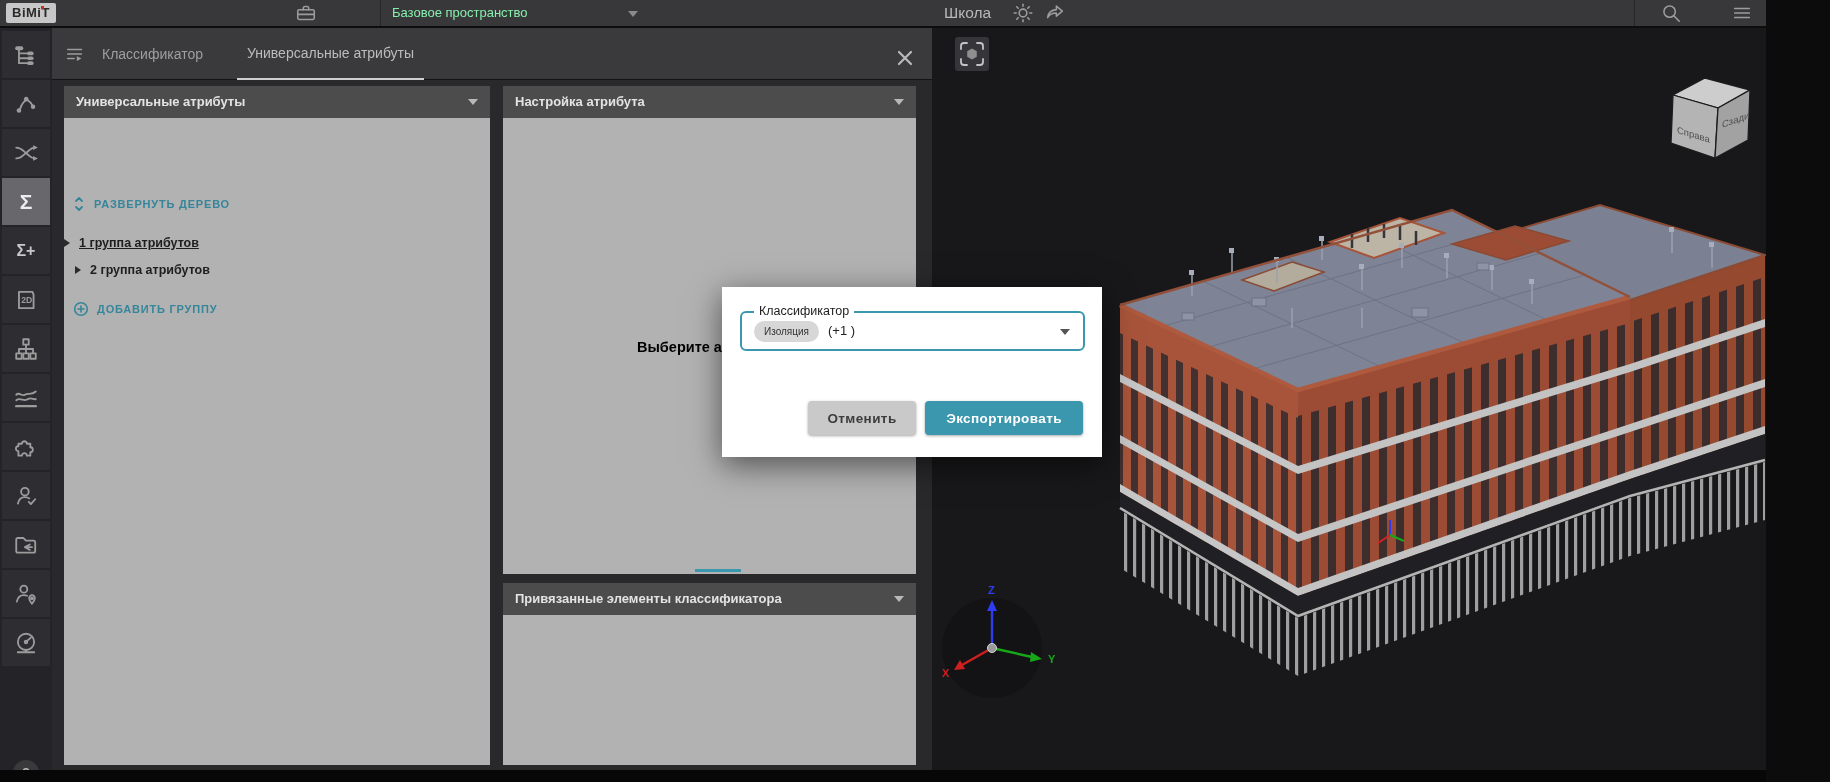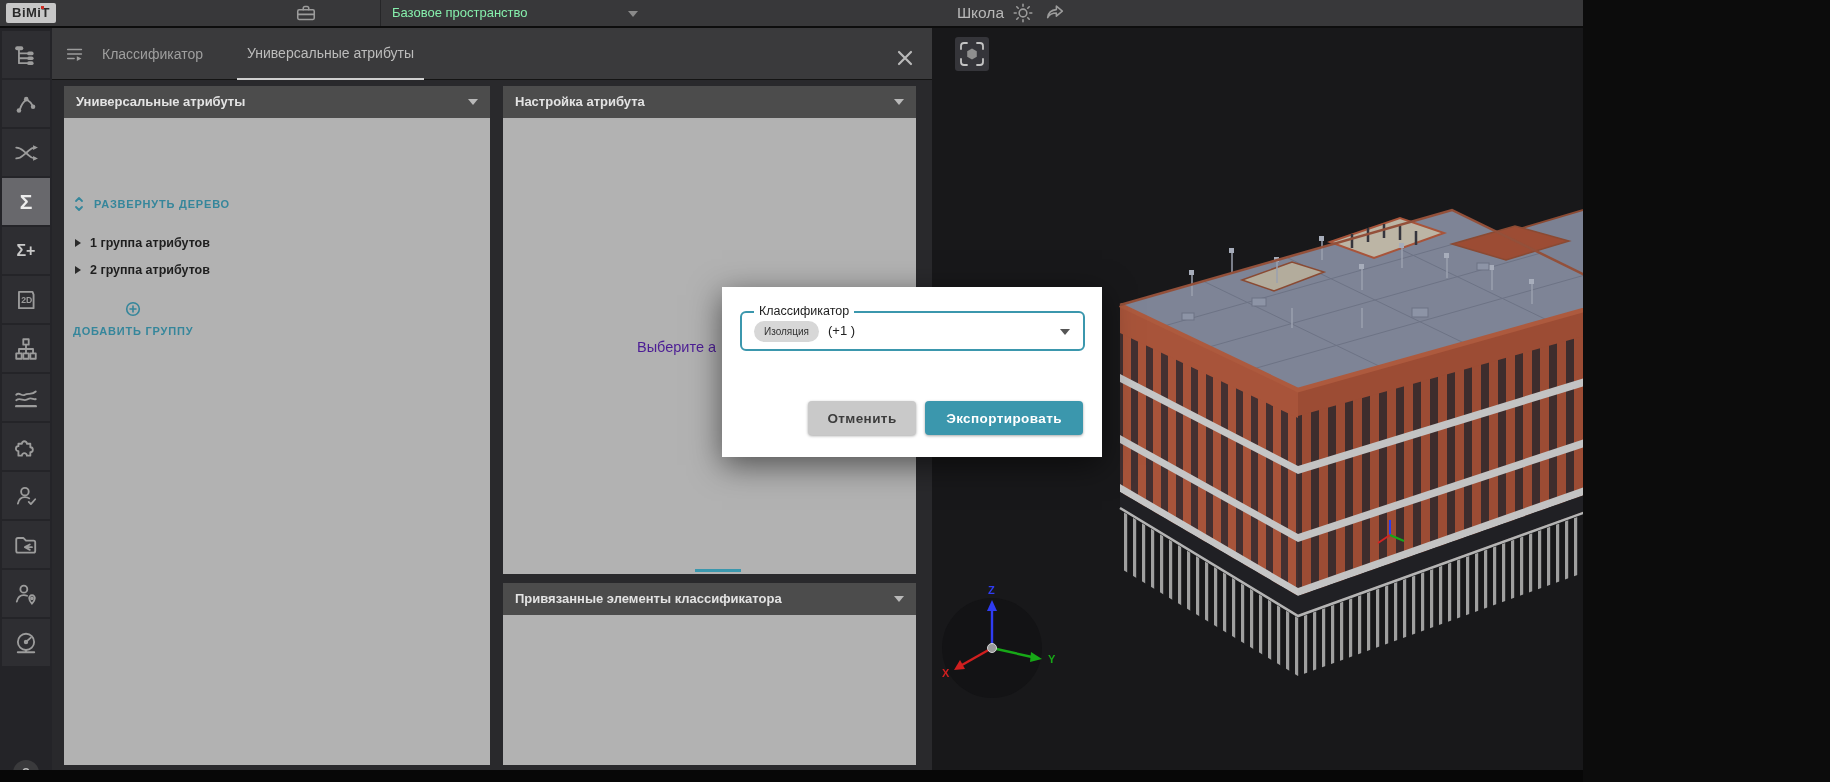--- a/index.html
+++ b/index.html
@@ -1,18 +1,18 @@
 <!DOCTYPE html>
 <html><head>
 <meta charset="utf-8">
 <style>
   * { margin:0; padding:0; box-sizing:border-box; }
   html,body { background:#0c0c0c; }
   body { font-family:"Liberation Sans", sans-serif; }
-  #stage { position:relative; width:1583px; height:782px; overflow:hidden; background:#1d1d1f; }
+  #stage { position:relative; width:1766px; height:782px; overflow:hidden; background:#1d1d1f; }
 
   
   #topbar { position:absolute; left:0; top:0; width:1830px; height:28px; background:#38383a; border-bottom:2px solid #0d0d0d; }
   .logo-box { position:absolute; left:6px; top:3px; height:20px; padding:0 6px; background:#c7c7c7; border-radius:2px;
               font-size:13px; font-weight:bold; letter-spacing:.5px; color:#2a2a2a; line-height:20px; }
   .logo-dot { position:absolute; top:3px; right:12px; width:3px; height:3px; background:#cf2b22; }
   .tb-icon { position:absolute; top:2px; width:22px; height:22px; }
   .tb-sep { position:absolute; top:0; width:1px; height:26px; background:#262628; }
   .tb-text { position:absolute; top:0; height:26px; line-height:26px; font-size:13px; color:#86efac; }
   .caret-down { width:0; height:0; border-left:5px solid transparent; border-right:5px solid transparent; border-top:6px solid #8a8a8a; }
@@ -52,21 +52,21 @@
   .select-value { position:absolute; left:12px; top:13px; font-size:15px; color:#36859c; }
   .select-caret { position:absolute; right:12px; top:20px; border-top-color:#4a8fa3; }
   .search-box { position:absolute; left:212px; top:22px; width:194px; height:48px; border:1.5px solid #6f6f6f; border-radius:4px;
                 background:transparent; padding:0 12px; font-size:13.5px; color:#333; font-family:"Liberation Sans",sans-serif; }
   .search-box::placeholder { color:#4a4a4a; opacity:1; }
 
   .teal-link { position:absolute; display:flex; align-items:center; gap:8px; color:#35869b; font-size:11px; font-weight:bold; letter-spacing:.8px; }
   .tree-row { position:absolute; display:flex; align-items:center; gap:9px; font-size:12.5px; font-weight:bold; color:#1e1e1e; }
   .tri-right { width:0; height:0; border-top:4.5px solid transparent; border-bottom:4.5px solid transparent; border-left:6px solid #2a2a2a; }
 
-  #empty-hint { position:absolute; left:134px; top:221px; font-size:14.5px; color:#4c1d95; }
+  #empty-hint { position:absolute; left:134px; top:221px; font-size:14.5px; color:#000000;font-weight:bold; }
   #mid-scroll { position:absolute; left:192px; bottom:2px; width:46px; height:3px; background:#3b97ad; }
 
   
   #viewport { position:absolute; left:932px; top:28px; width:854px; height:742px; background:#18181a; overflow:hidden; }
   #focus-btn { position:absolute; left:23px; top:9px; width:34px; height:34px; background:#35353a; border-radius:3px; }
   #building-svg { position:absolute; left:0; top:0; }
 
   
   #rightbar { position:absolute; left:1786px; top:28px; width:44px; height:742px; background:#2d2d31; border-left:2px solid #0d0d0d; }
   .rb-cell { position:absolute; left:2px; width:42px; height:46px; display:flex; align-items:center; justify-content:center; }
@@ -110,21 +110,21 @@
       <g class="st">
           <rect x="3" y="8.5" width="18" height="10.5" rx="1.5"></rect>
           <path d="M9 8.5 V6.8 A1.8 1.8 0 0 1 10.8 5 h2.4 A1.8 1.8 0 0 1 15 6.8 V8.5 M3 13.5 H21"></path>
         </g>
     </svg>
     <div class="tb-sep" style="left:380px"></div>
     <div class="tb-text" style="left:392px">
       <span>Базовое пространство</span>
     </div>
     <div class="caret-down" style="position:absolute;left:628px;top:11px;"></div>
-    <div class="tb-text" id="project-title" style="left:944px;width:60px;text-align:right;">Школа</div>
+    <div class="tb-text" id="project-title" style="left:944px;width:60px;text-align:left;">Школа</div>
     <svg class="tb-icon icon" style="left:1012px" viewBox="0 0 24 24">
       <g class="st" stroke-width="2">
           <circle cx="12" cy="12" r="4.2"></circle>
           <path d="M12 4.6 V2.4 M12 19.4 V21.6 M4.6 12 H2.4 M19.4 12 H21.6 M6.8 6.8 L5.2 5.2 M17.2 17.2 L18.8 18.8 M17.2 6.8 L18.8 5.2 M6.8 17.2 L5.2 18.8"></path>
         </g>
     </svg>
     <svg class="tb-icon icon" style="left:1044px" viewBox="0 0 24 24">
       <path class="st" d="M13.5 4.5 L20 10 L13.5 15.5 V12 C9 12 6 13.5 4 17 C4.6 11.8 8 8.7 13.5 8.3 Z"></path>
     </svg>
     <div class="tb-sep" style="left:1634px"></div>
@@ -279,29 +279,29 @@
         <span>Универсальные атрибуты</span>
         <span class="caret-down"></span>
       </div>
       <div class="panel-body">
         <div class="teal-link" style="left:8px; top:78px;">
           <svg class="icon" width="14" height="16" viewBox="0 0 14 16">
             <path d="M4 5 L7 2 L10 5 M4 11 L7 14 L10 11" stroke="#35869b" stroke-width="1.8" fill="none" stroke-linecap="round" stroke-linejoin="round"></path>
           </svg>
           <span>РАЗВЕРНУТЬ ДЕРЕВО</span>
         </div>
-        <div class="tree-row" style="left:11px; top:118px;">
+        <div class="tree-row" style="left:0; top:118px;text-decoration:underline;">
           <span class="tri-right"></span>
           <span>1 группа атрибутов</span>
         </div>
         <div class="tree-row" style="left:11px; top:145px;">
           <span class="tri-right"></span>
           <span>2 группа атрибутов</span>
         </div>
-        <div class="teal-link" style="left:9px; top:183px;flex-direction:column;">
+        <div class="teal-link" style="left:9px; top:183px;">
           <svg class="icon" width="16" height="16" viewBox="0 0 16 16">
             <circle cx="8" cy="8" r="6.3" stroke="#35869b" stroke-width="1.6" fill="none"></circle>
             <path d="M8 5 V11 M5 8 H11" stroke="#35869b" stroke-width="1.6" stroke-linecap="round"></path>
           </svg>
           <span>ДОБАВИТЬ ГРУППУ</span>
         </div>
       </div>
     </div>
 
     <div class="panel" id="mid-panel">

